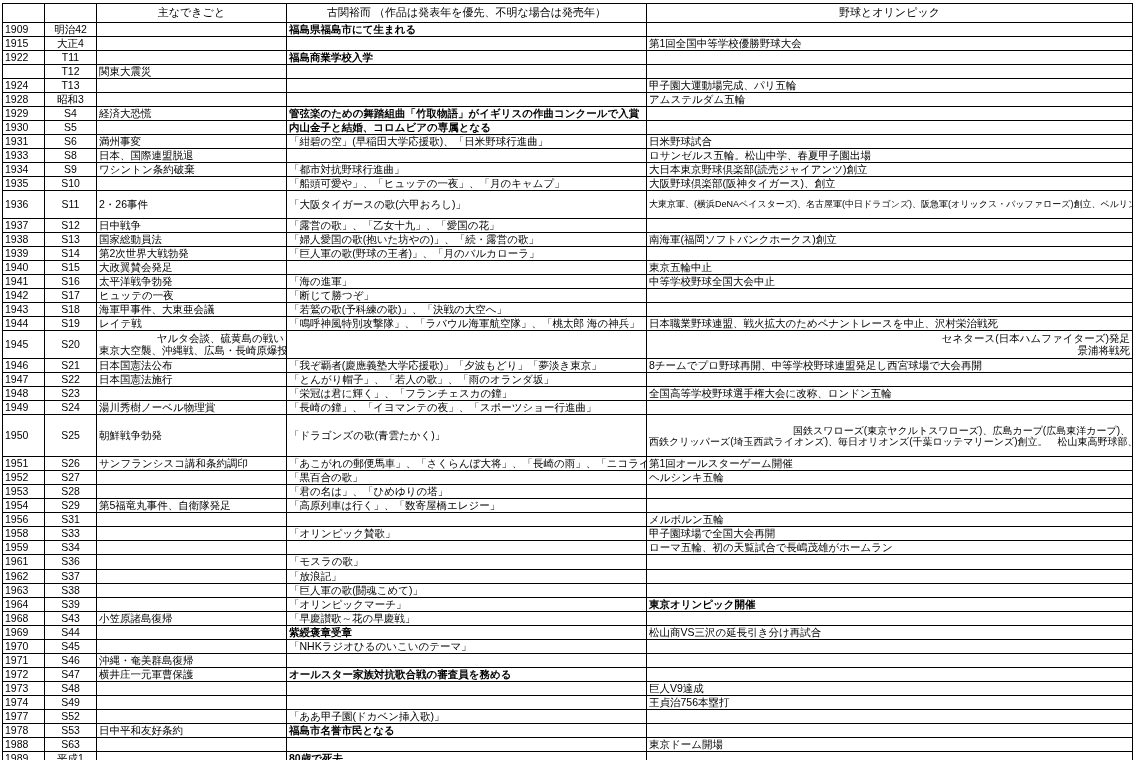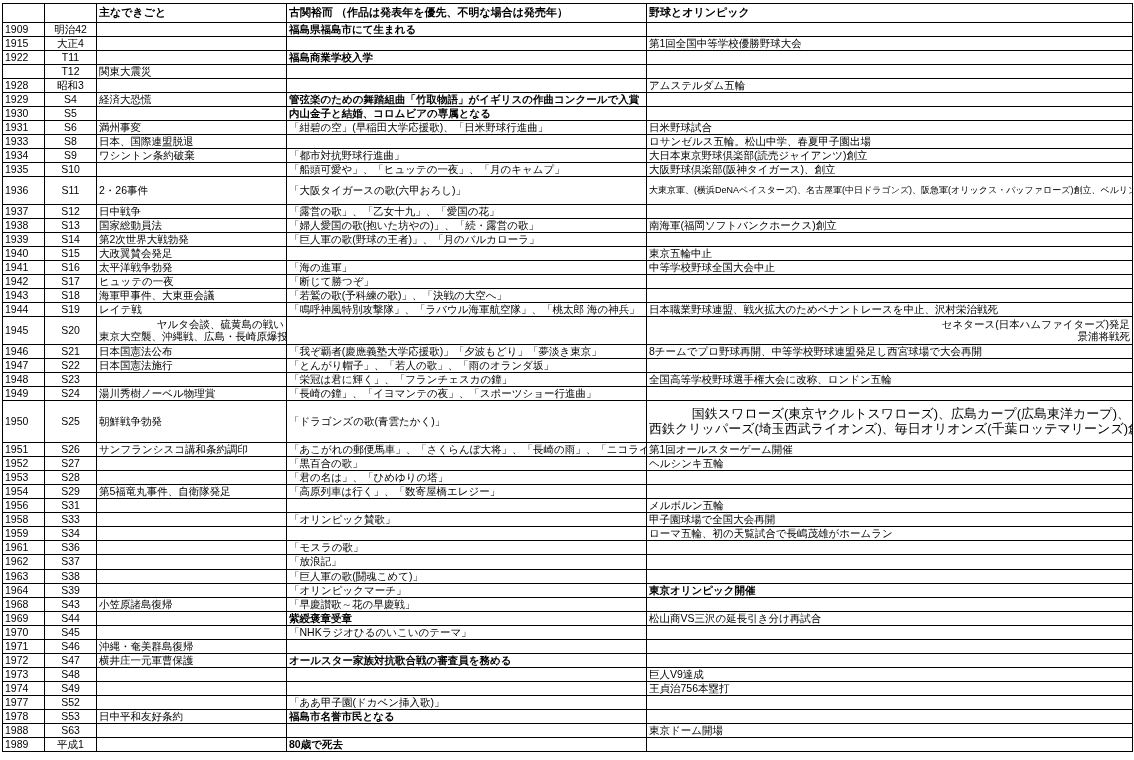--- a/index.html
+++ b/index.html
@@ -38,21 +38,22 @@
   col.c-main { width: 190px; }
   col.c-koseki { width: 360px; }
   col.c-base { width: 486px; }
 
   td.year, td.era {
     text-align: center;
     font-size: 10.5px;
   }
   td.year { text-align: left; padding-right: 4px; }
   thead td {
-    font-weight: bold;
+    text-align: center;
+    font-weight: normal;
     font-size: 11px;
     height: 16px;
   }
   td.main, td.koseki, td.base {
     text-align: left;
   }
   td.bold { font-weight: bold; }
   .stack { display:block; line-height:1.12; white-space:nowrap;text-align:right; }
   tr { height: 14px; }
 </style>
@@ -100,20 +101,27 @@
           <td class="base"></td>
         </tr>
         <tr>
           <td class="year"></td>
           <td class="era">T12</td>
           <td class="main">関東大震災</td>
           <td class="koseki"></td>
           <td class="base"></td>
         </tr>
         <tr>
+          <td class="year">1924</td>
+          <td class="era">T13</td>
+          <td class="main"></td>
+          <td class="koseki"></td>
+          <td class="base">甲子園大運動場完成、パリ五輪</td>
+        </tr>
+        <tr>
           <td class="year">1928</td>
           <td class="era">昭和3</td>
           <td class="main"></td>
           <td class="koseki"></td>
           <td class="base">アムステルダム五輪</td>
         </tr>
         <tr>
           <td class="year">1929</td>
           <td class="era">S4</td>
           <td class="main">経済大恐慌</td>
@@ -257,21 +265,21 @@
           <td class="era">S24</td>
           <td class="main">湯川秀樹ノーベル物理賞</td>
           <td class="koseki">「長崎の鐘」、「イヨマンテの夜」、「スポーツショー行進曲」</td>
           <td class="base"></td>
         </tr>
         <tr style="height: 42px;">
           <td class="year">1950</td>
           <td class="era">S25</td>
           <td class="main">朝鮮戦争勃発</td>
           <td class="koseki">「ドラゴンズの歌(青雲たかく)」</td>
-          <td class="base" style="font-size: 13px;">
+          <td class="base" style="font-size: 10px;">
             <span class="stack">国鉄スワローズ(東京ヤクルトスワローズ)、広島カープ(広島東洋カープ)、</span>
             <span class="stack">西鉄クリッパーズ(埼玉西武ライオンズ)、毎日オリオンズ(千葉ロッテマリーンズ)創立。　松山東高野球部、夏の甲子園優勝</span>
           </td>
         </tr>
         <tr>
           <td class="year">1951</td>
           <td class="era">S26</td>
           <td class="main">サンフランシスコ講和条約調印</td>
           <td class="koseki">「あこがれの郵便馬車」、「さくらんぼ大将」、「長崎の雨」、「ニコライの鐘」</td>
           <td class="base">第1回オールスターゲーム開催</td>

